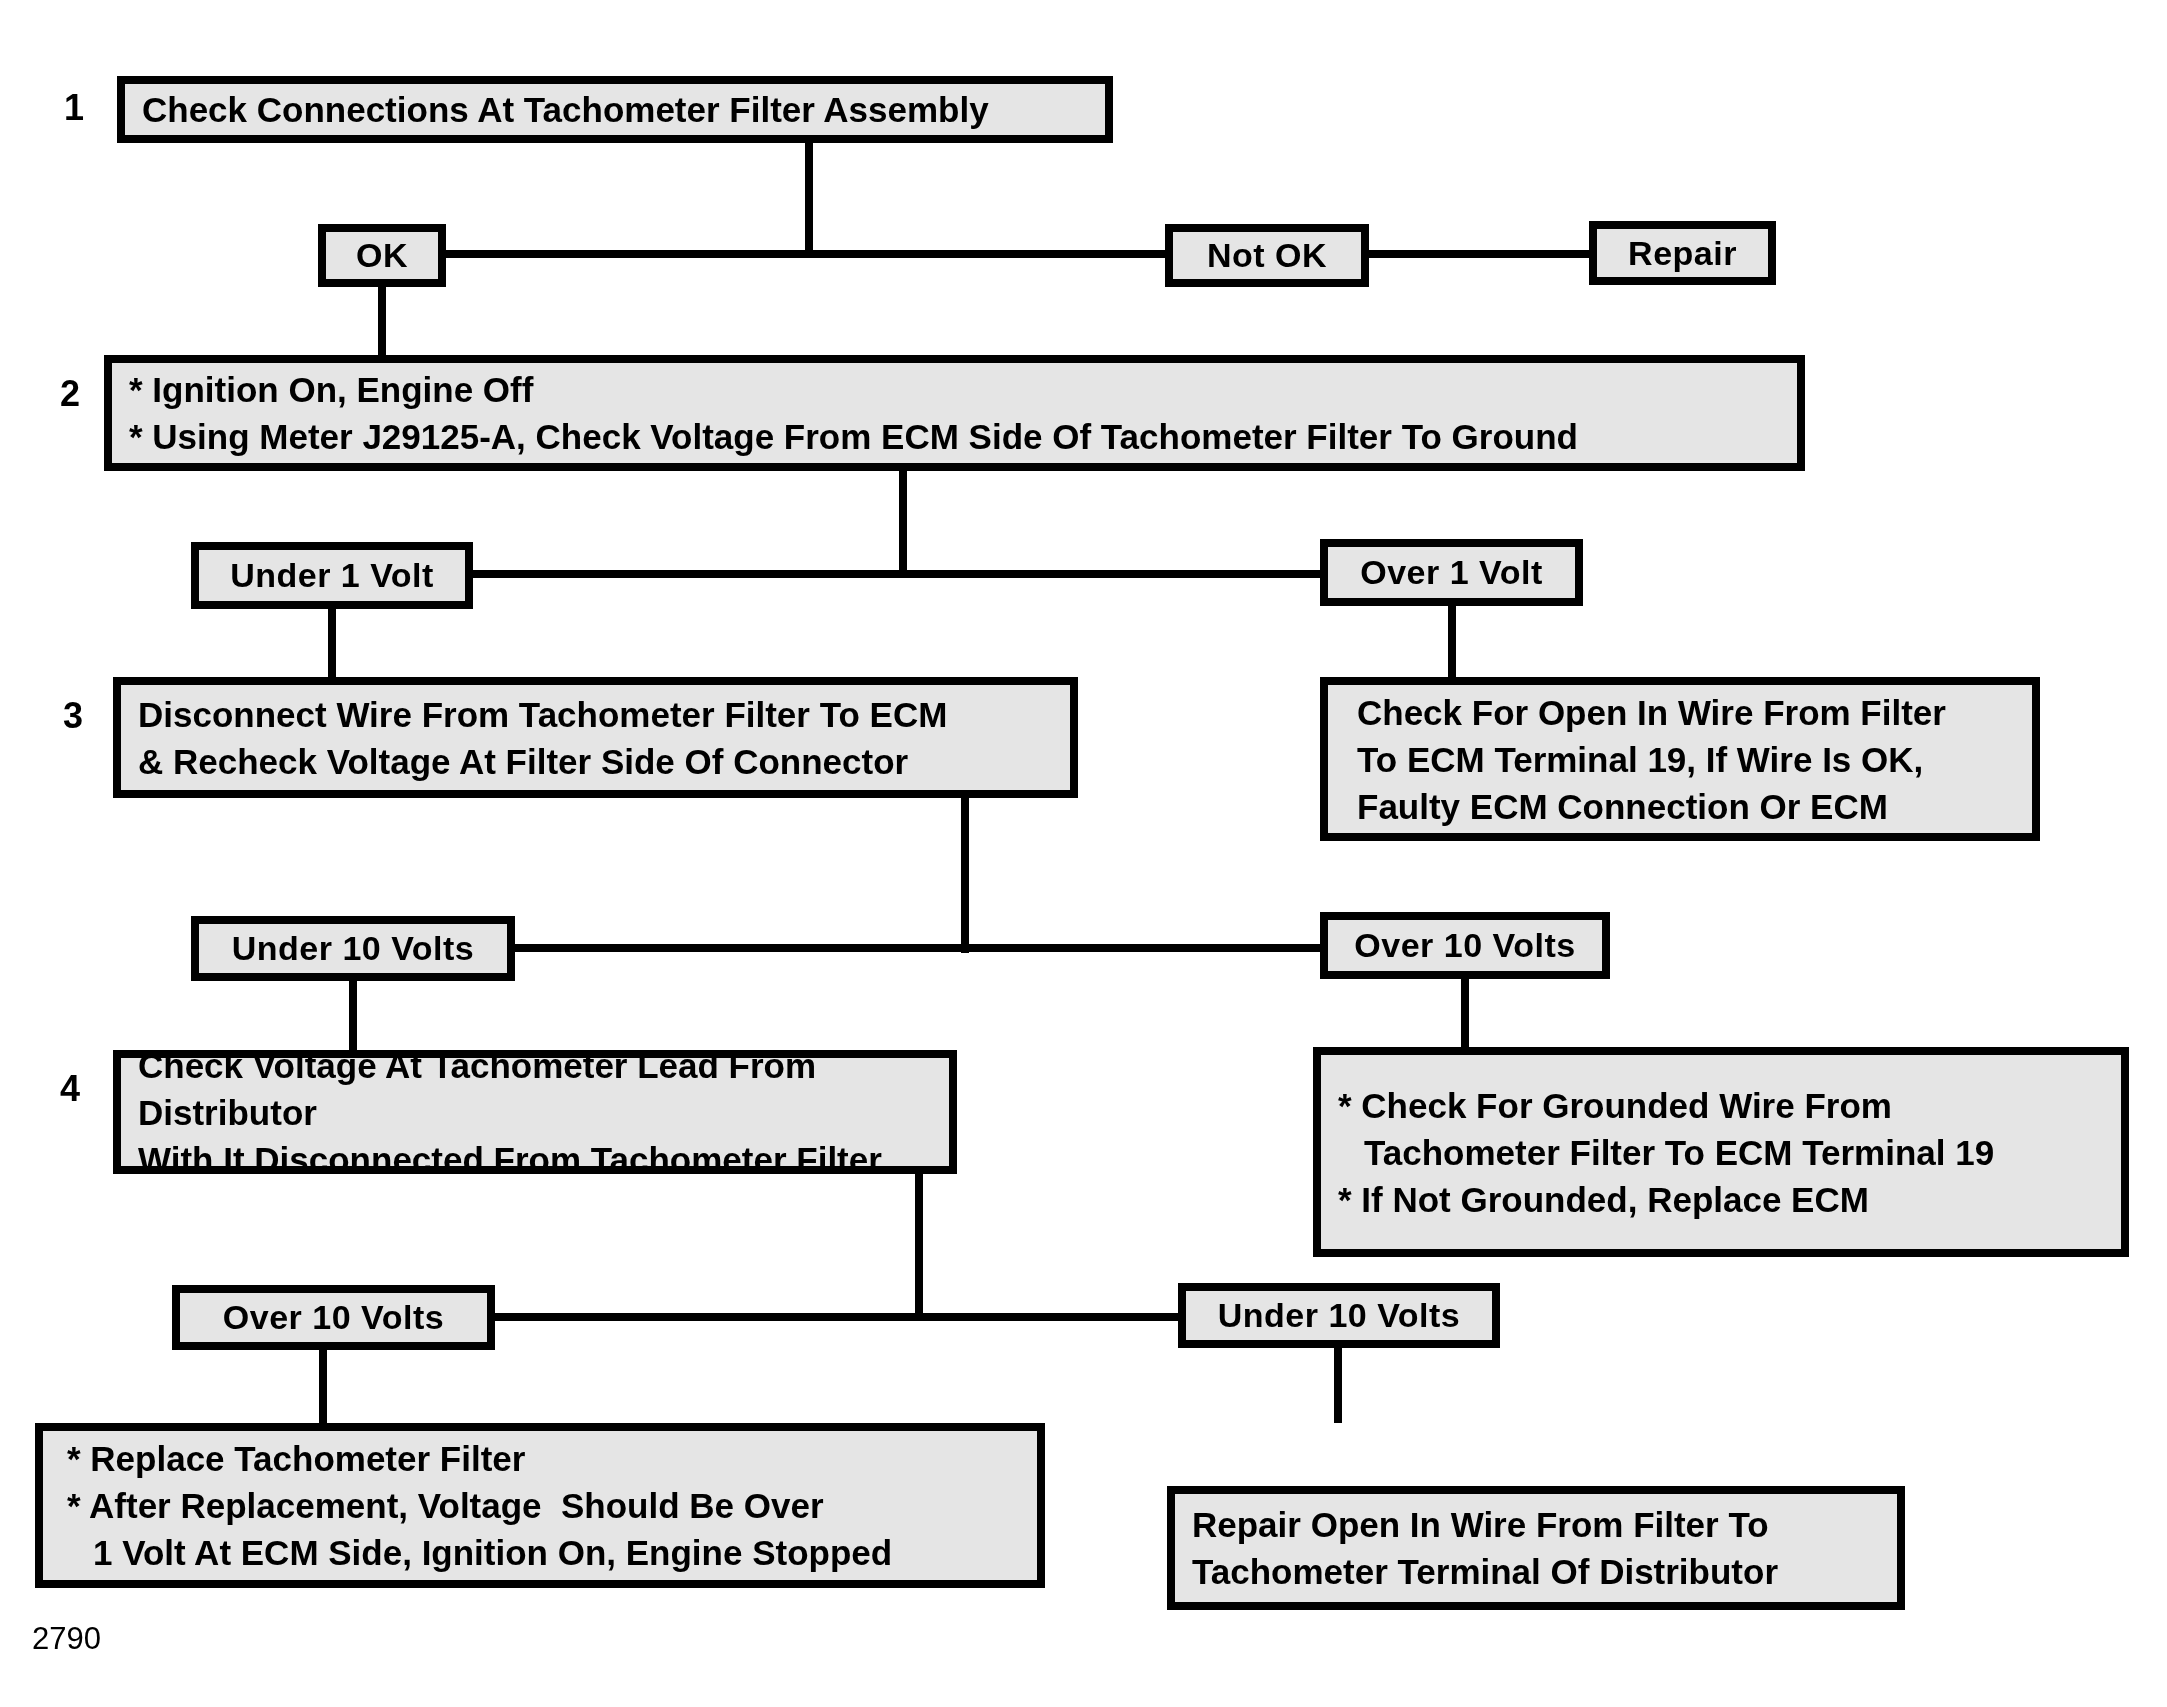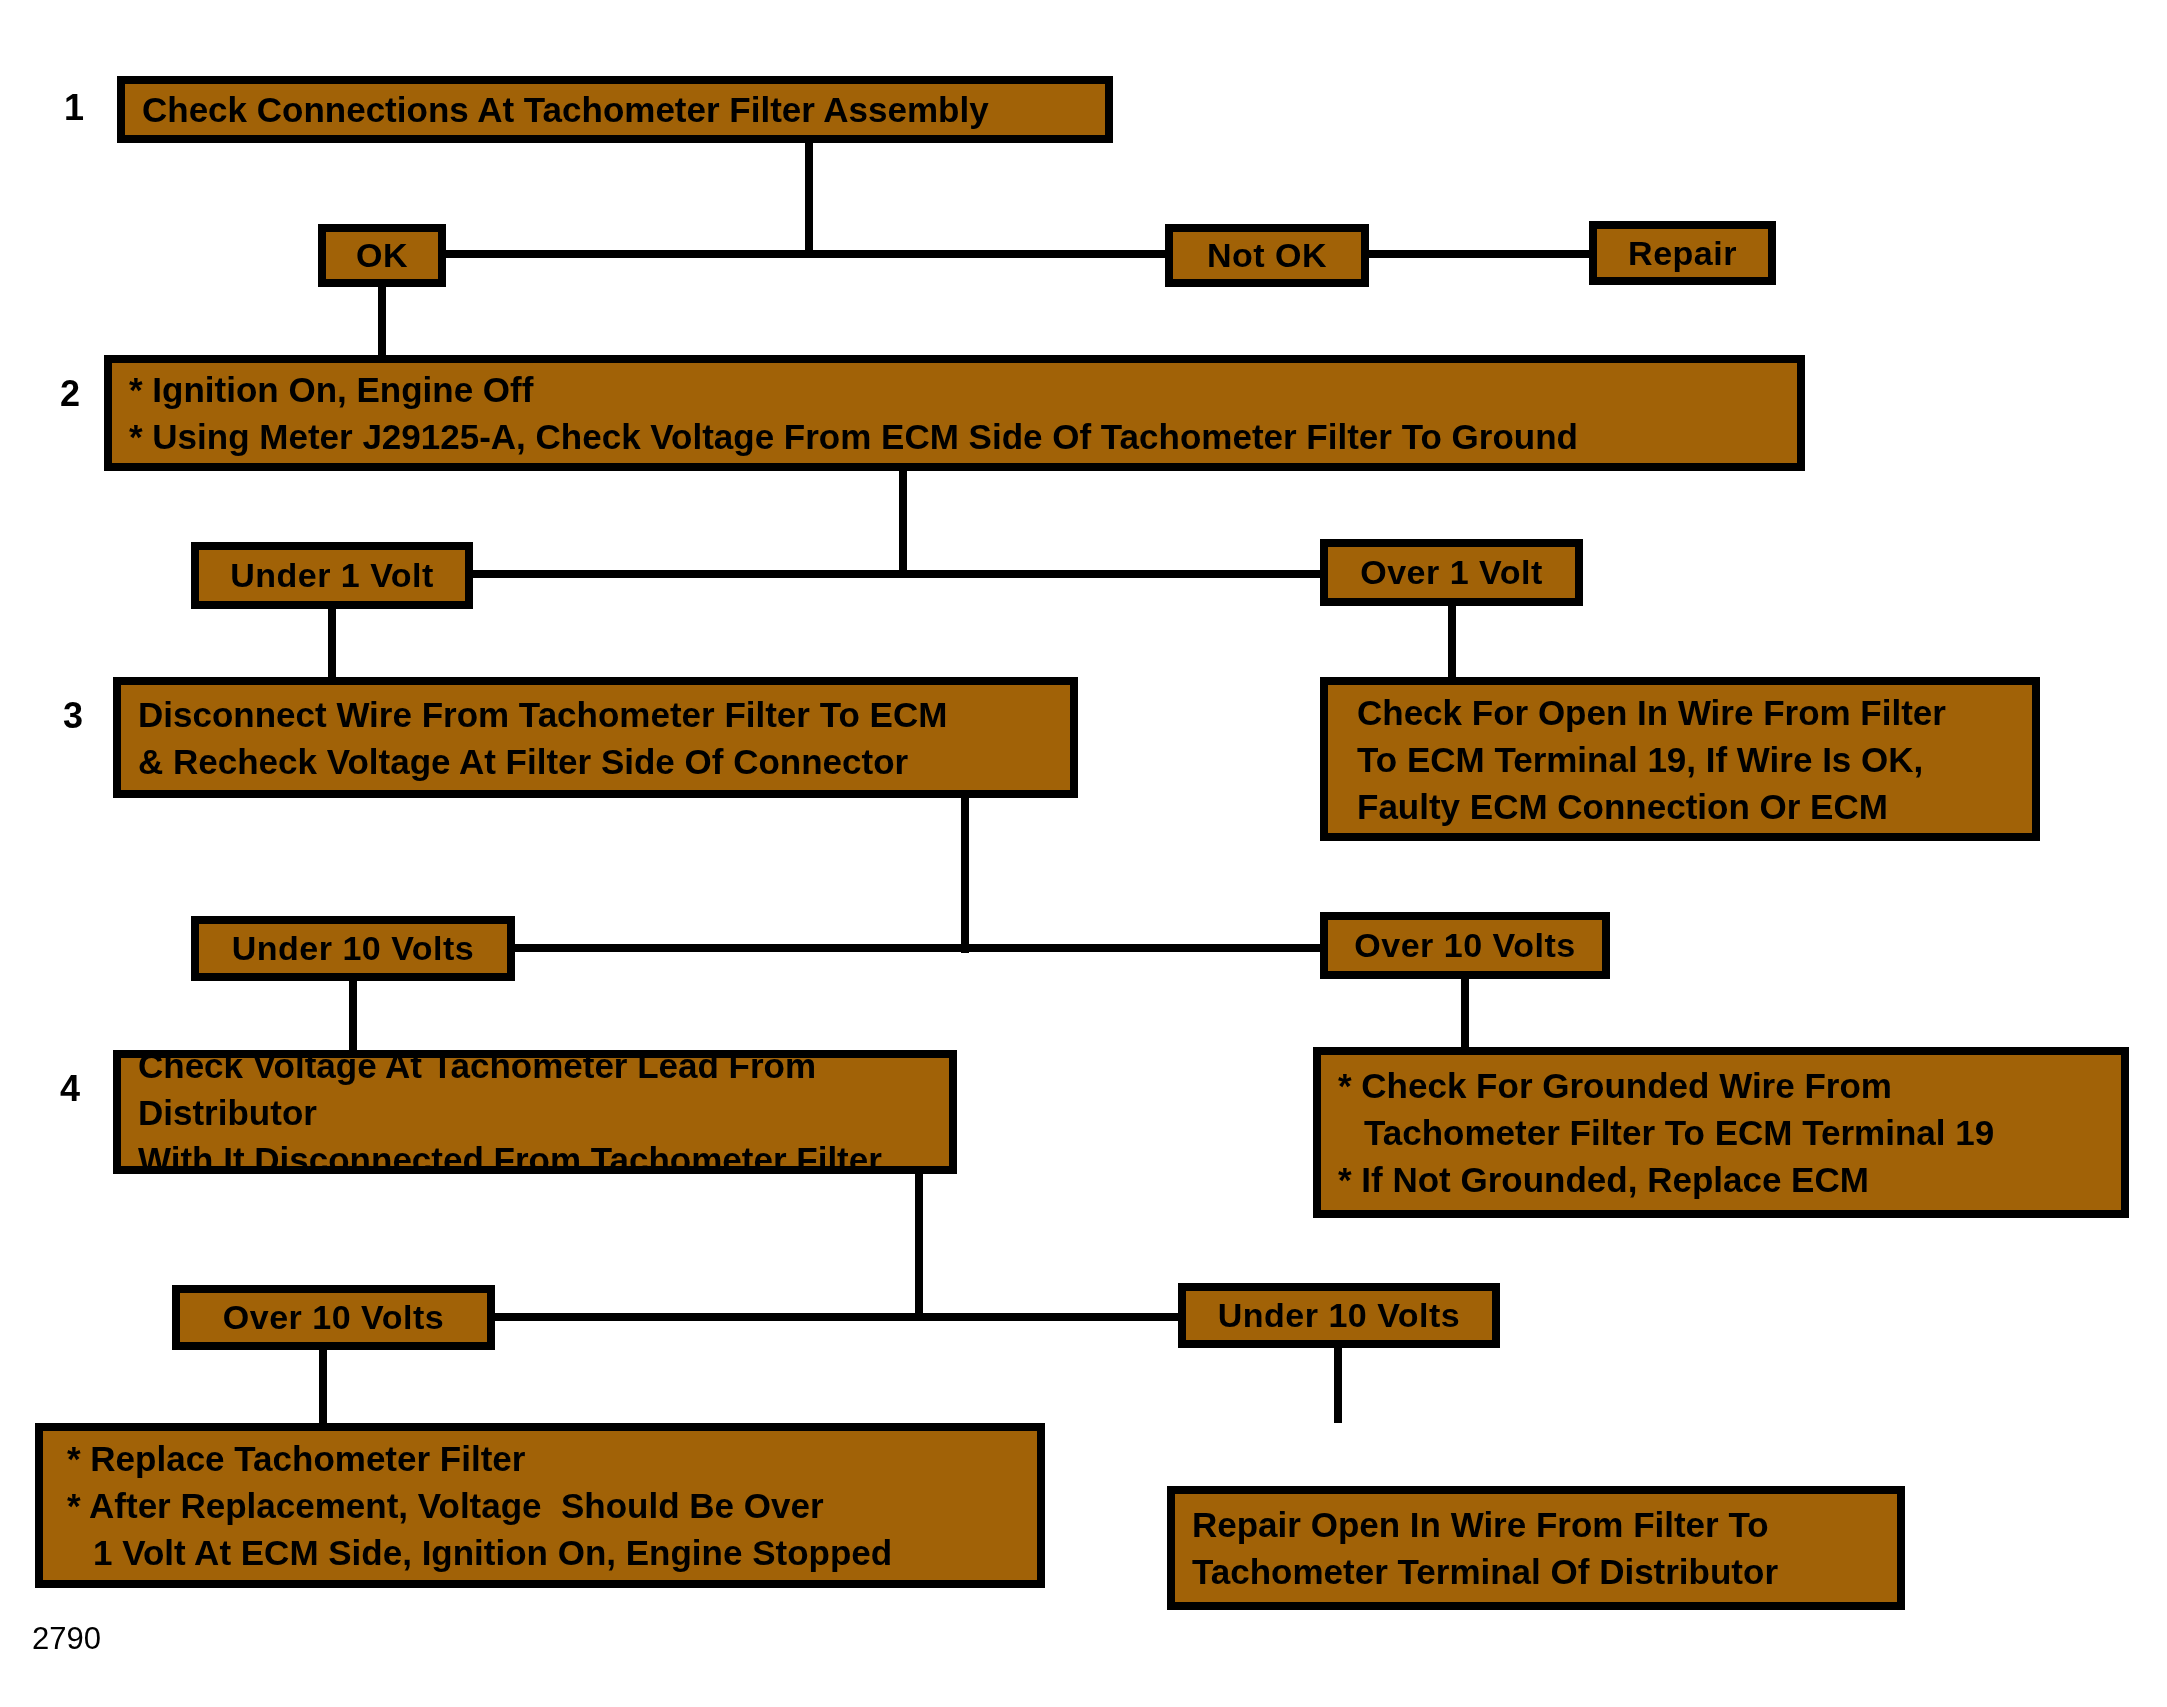--- a/index.html
+++ b/index.html
@@ -13,21 +13,21 @@
     height: 1707px;
     background: #ffffff;
     font-family: "Liberation Sans", sans-serif;
     color: #000000;
     overflow: hidden;
   }
   .box {
     position: absolute;
     box-sizing: border-box;
     border: 8.4px solid #000000;
-    background: #a16207;
+    background: #e5e5e5;
     font-weight: bold;
   }
   .label-box {
     display: flex;
     align-items: center;
     justify-content: center;
     font-size: 34px;
     letter-spacing: 0.5px;
   }
   .step-box {
@@ -131,21 +131,21 @@
   </div>
 
   <div class="line" style="left:349px; top:981px; width:8.4px; height:69px;"></div>
   <div class="line" style="left:1461px; top:978px; width:8.4px; height:69px;"></div>
 
   <div class="box step-box" style="left:113px; top:1050px; width:844px; height:124px;">
     <div class="box-line">Check Voltage At Tachometer Lead From Distributor</div>
     <div class="box-line">With It Disconnected From Tachometer Filter</div>
   </div>
 
-  <div class="box step-box" style="left:1313px; top:1047px; width:816px; height:171px;">
+  <div class="box step-box" style="left:1313px; top:1047px; width:816px; height:210px;">
     <div class="box-line">* Check For Grounded Wire From</div>
     <div class="box-line indent">Tachometer Filter To ECM Terminal 19</div>
     <div class="box-line">* If Not Grounded, Replace ECM</div>
   </div>
 
   <div class="line" style="left:915px; top:1174px; width:8.4px; height:147px;"></div>
   <div class="line" style="left:490px; top:1313px; width:693px; height:8.4px;"></div>
 
   <div class="box label-box" style="left:172px; top:1285px; width:323px; height:65px;">
     <span class="box-line">Over 10 Volts</span>

